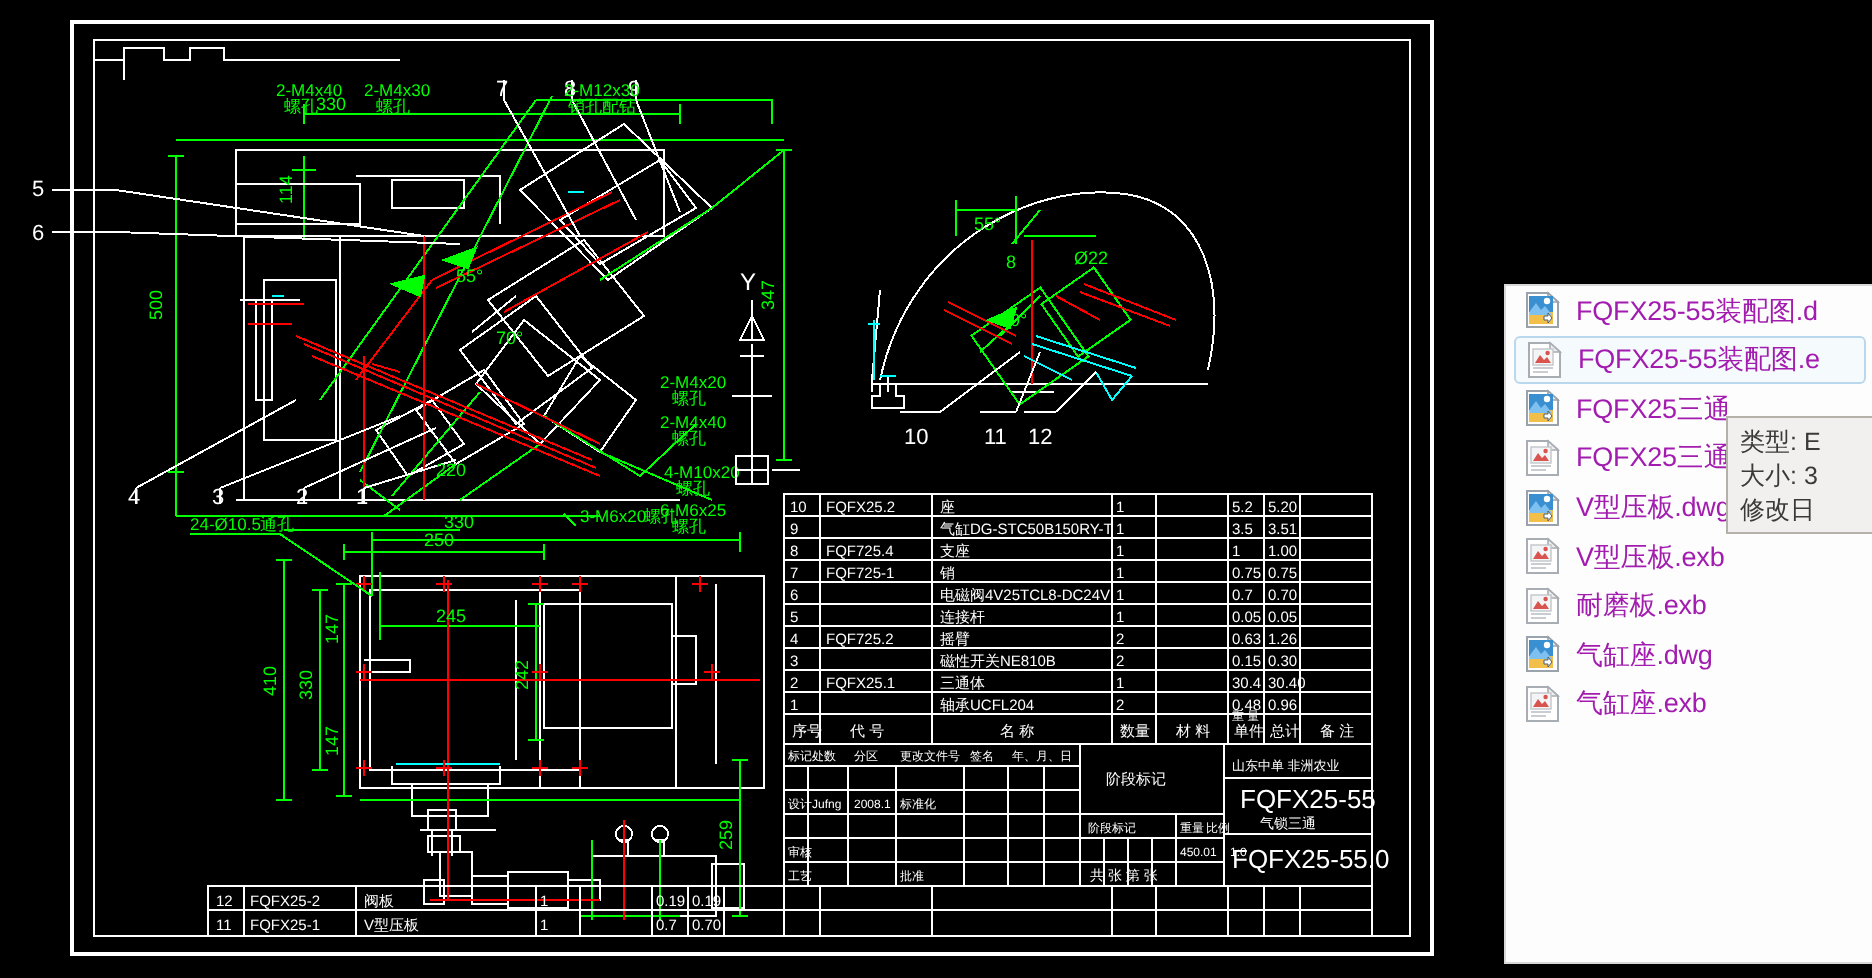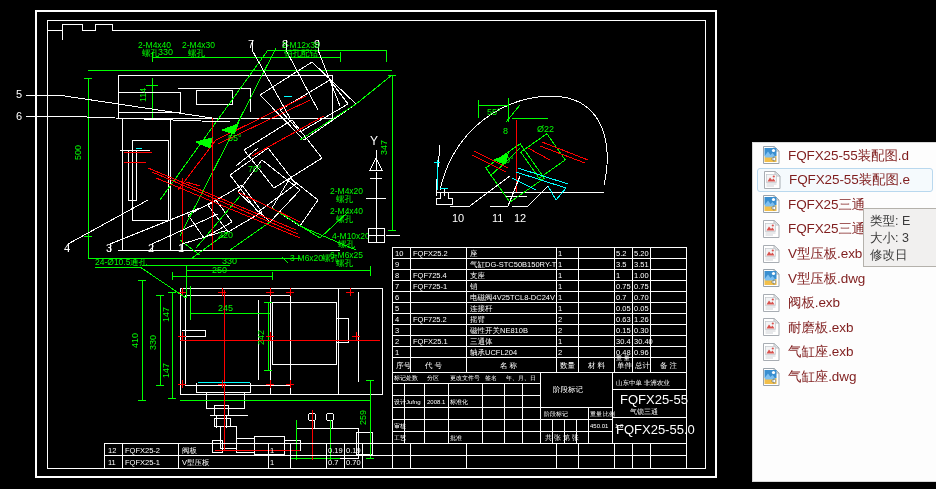--- a/index.html
+++ b/index.html
@@ -26,21 +26,21 @@
     display:flex;align-items:center;height:24.6px;padding-left:9px;
     box-sizing:border-box;white-space:nowrap;
   }
   .filerow.selected{
     background:#f5fafd;border:1px solid #b9d8ee;border-radius:3px;
     margin-left:4px;margin-right:4px;padding-left:5px;
   }
   .ficon{width:19px;height:20px;flex:0 0 19px;margin-right:7px;position:relative;}
   .ficon svg{display:block;}
   .fname{
-    font-size:13.5px;color:#7f1d1d;font-family:"Liberation Sans", sans-serif;
+    font-size:13.5px;color:#a21caf;font-family:"Liberation Sans", sans-serif;
     letter-spacing:-0.1px;line-height:1;
   }
 
   
   #tooltip{
     position:absolute;left:863px;top:208px;width:73px;height:59px;
     background:#f1f0ef;border:1px solid #b4b1ab;border-right:none;
     box-sizing:border-box;padding:4px 16px 0 6px;overflow:hidden;
   }
   #tooltip div{
@@ -558,33 +558,20 @@
               <path d="M4.5 11.5 L7 7.5 L9 10 L10.5 8.5 L12.5 11.5 Z" fill="#d9534f"></path>
               <circle cx="10.8" cy="6.5" r="1.1" fill="#d9534f"></circle>
               <path d="M3.5 14 H13.5 M3.5 16 H11" stroke="#c9ccd0" stroke-width="0.9"></path>
             </svg>
           </span>
           <span class="fname">FQFX25三通</span>
         </div>
         <div class="filerow">
           <span class="ficon">
             <svg width="19" height="20" viewBox="0 0 19 20">
-              <path d="M1.5 1.5 H12 L17 6 V18.5 H1.5 Z" fill="#ffffff" stroke="#a8adb3" stroke-width="1"></path>
-              <path d="M12 1.5 L17 6 H12 Z" fill="#eceef0" stroke="#a8adb3" stroke-width="0.8"></path>
-              <rect x="3.5" y="4.5" width="10" height="8" fill="#f3f4f5" stroke="#c2c6ca" stroke-width="0.7"></rect>
-              <path d="M4.5 11.5 L7 7.5 L9 10 L10.5 8.5 L12.5 11.5 Z" fill="#d9534f"></path>
-              <circle cx="10.8" cy="6.5" r="1.1" fill="#d9534f"></circle>
-              <path d="M3.5 14 H13.5 M3.5 16 H11" stroke="#c9ccd0" stroke-width="0.9"></path>
-            </svg>
-          </span>
-          <span class="fname">V型压板.exb</span>
-        </div>
-        <div class="filerow">
-          <span class="ficon">
-            <svg width="19" height="20" viewBox="0 0 19 20">
               <path d="M1.5 1.5 H12 L17 6 V18.5 H1.5 Z" fill="#ffffff" stroke="#9aa3ab" stroke-width="1"></path>
               <path d="M12 1.5 L17 6 H12 Z" fill="#e8edf2" stroke="#9aa3ab" stroke-width="0.8"></path>
               <rect x="2.5" y="3" width="12" height="8" fill="#3a8fd0"></rect>
               <rect x="2.5" y="11" width="12" height="6" fill="#f2bf4a"></rect>
               <path d="M3 10.5 L6 6.5 L8.5 10 L10.5 8 L14 12.5 H3 Z" fill="#7ec0f0"></path>
               <circle cx="11.5" cy="5.5" r="1.6" fill="#ffffff"></circle>
               <path d="M10 13 l2 0 l0 -1.5 l2 2.5 l-2 2.5 l0 -1.5 l-2 0 Z" fill="#ffffff" stroke="#4a6070" stroke-width="0.5"></path>
             </svg>
           </span>
           <span class="fname">V型压板.dwg</span>
@@ -593,62 +580,62 @@
           <span class="ficon">
             <svg width="19" height="20" viewBox="0 0 19 20">
               <path d="M1.5 1.5 H12 L17 6 V18.5 H1.5 Z" fill="#ffffff" stroke="#a8adb3" stroke-width="1"></path>
               <path d="M12 1.5 L17 6 H12 Z" fill="#eceef0" stroke="#a8adb3" stroke-width="0.8"></path>
               <rect x="3.5" y="4.5" width="10" height="8" fill="#f3f4f5" stroke="#c2c6ca" stroke-width="0.7"></rect>
               <path d="M4.5 11.5 L7 7.5 L9 10 L10.5 8.5 L12.5 11.5 Z" fill="#d9534f"></path>
               <circle cx="10.8" cy="6.5" r="1.1" fill="#d9534f"></circle>
               <path d="M3.5 14 H13.5 M3.5 16 H11" stroke="#c9ccd0" stroke-width="0.9"></path>
             </svg>
           </span>
-          <span class="fname">阀板.exb</span>
+          <span class="fname">V型压板.exb</span>
         </div>
         <div class="filerow">
           <span class="ficon">
             <svg width="19" height="20" viewBox="0 0 19 20">
               <path d="M1.5 1.5 H12 L17 6 V18.5 H1.5 Z" fill="#ffffff" stroke="#a8adb3" stroke-width="1"></path>
               <path d="M12 1.5 L17 6 H12 Z" fill="#eceef0" stroke="#a8adb3" stroke-width="0.8"></path>
               <rect x="3.5" y="4.5" width="10" height="8" fill="#f3f4f5" stroke="#c2c6ca" stroke-width="0.7"></rect>
               <path d="M4.5 11.5 L7 7.5 L9 10 L10.5 8.5 L12.5 11.5 Z" fill="#d9534f"></path>
               <circle cx="10.8" cy="6.5" r="1.1" fill="#d9534f"></circle>
               <path d="M3.5 14 H13.5 M3.5 16 H11" stroke="#c9ccd0" stroke-width="0.9"></path>
             </svg>
           </span>
           <span class="fname">耐磨板.exb</span>
-        </div>
-        <div class="filerow">
-          <span class="ficon">
-            <svg width="19" height="20" viewBox="0 0 19 20">
-              <path d="M1.5 1.5 H12 L17 6 V18.5 H1.5 Z" fill="#ffffff" stroke="#a8adb3" stroke-width="1"></path>
-              <path d="M12 1.5 L17 6 H12 Z" fill="#eceef0" stroke="#a8adb3" stroke-width="0.8"></path>
-              <rect x="3.5" y="4.5" width="10" height="8" fill="#f3f4f5" stroke="#c2c6ca" stroke-width="0.7"></rect>
-              <path d="M4.5 11.5 L7 7.5 L9 10 L10.5 8.5 L12.5 11.5 Z" fill="#d9534f"></path>
-              <circle cx="10.8" cy="6.5" r="1.1" fill="#d9534f"></circle>
-              <path d="M3.5 14 H13.5 M3.5 16 H11" stroke="#c9ccd0" stroke-width="0.9"></path>
-            </svg>
-          </span>
-          <span class="fname">气缸座.exb</span>
         </div>
         <div class="filerow">
           <span class="ficon">
             <svg width="19" height="20" viewBox="0 0 19 20">
               <path d="M1.5 1.5 H12 L17 6 V18.5 H1.5 Z" fill="#ffffff" stroke="#9aa3ab" stroke-width="1"></path>
               <path d="M12 1.5 L17 6 H12 Z" fill="#e8edf2" stroke="#9aa3ab" stroke-width="0.8"></path>
               <rect x="2.5" y="3" width="12" height="8" fill="#3a8fd0"></rect>
               <rect x="2.5" y="11" width="12" height="6" fill="#f2bf4a"></rect>
               <path d="M3 10.5 L6 6.5 L8.5 10 L10.5 8 L14 12.5 H3 Z" fill="#7ec0f0"></path>
               <circle cx="11.5" cy="5.5" r="1.6" fill="#ffffff"></circle>
               <path d="M10 13 l2 0 l0 -1.5 l2 2.5 l-2 2.5 l0 -1.5 l-2 0 Z" fill="#ffffff" stroke="#4a6070" stroke-width="0.5"></path>
             </svg>
           </span>
           <span class="fname">气缸座.dwg</span>
         </div>
+        <div class="filerow">
+          <span class="ficon">
+            <svg width="19" height="20" viewBox="0 0 19 20">
+              <path d="M1.5 1.5 H12 L17 6 V18.5 H1.5 Z" fill="#ffffff" stroke="#a8adb3" stroke-width="1"></path>
+              <path d="M12 1.5 L17 6 H12 Z" fill="#eceef0" stroke="#a8adb3" stroke-width="0.8"></path>
+              <rect x="3.5" y="4.5" width="10" height="8" fill="#f3f4f5" stroke="#c2c6ca" stroke-width="0.7"></rect>
+              <path d="M4.5 11.5 L7 7.5 L9 10 L10.5 8.5 L12.5 11.5 Z" fill="#d9534f"></path>
+              <circle cx="10.8" cy="6.5" r="1.1" fill="#d9534f"></circle>
+              <path d="M3.5 14 H13.5 M3.5 16 H11" stroke="#c9ccd0" stroke-width="0.9"></path>
+            </svg>
+          </span>
+          <span class="fname">气缸座.exb</span>
+        </div>
       </div>
   </div>
 
   <div id="tooltip">
       <div>类型: E</div>
       <div>大小: 3</div>
       <div>修改日</div>
     </div>
 
 </div>

